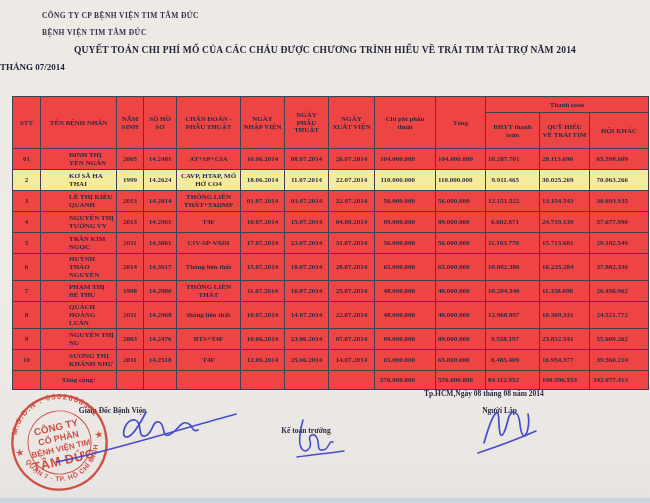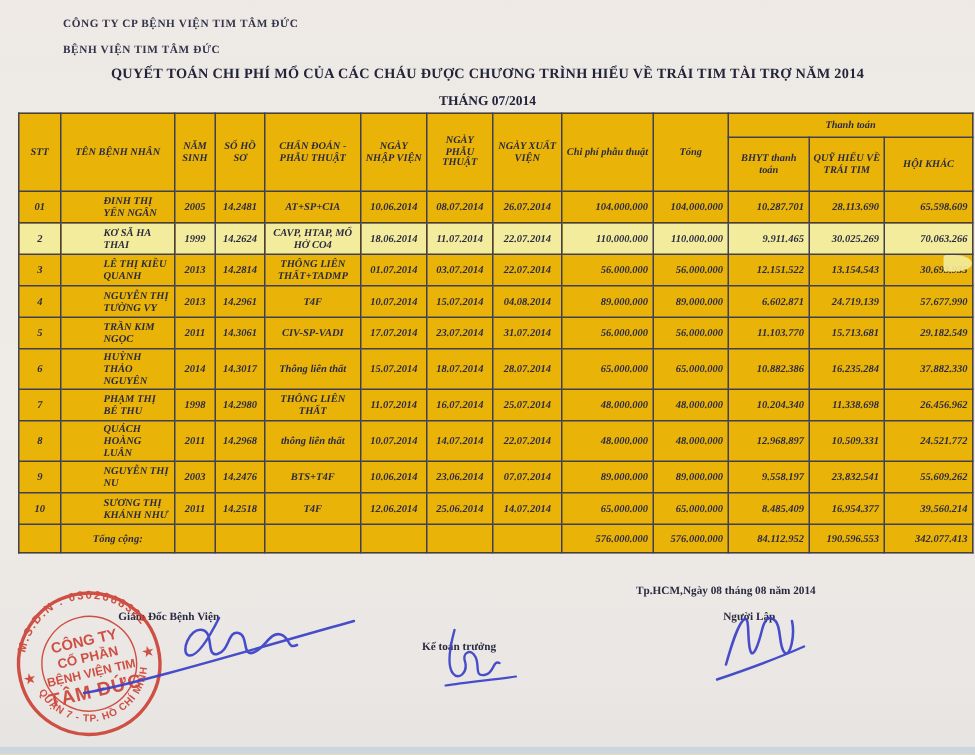--- a/index.html
+++ b/index.html
@@ -10,42 +10,41 @@
   html,body{width:650px;height:503px;}
   body{
     position:relative; overflow:hidden;
     font-family:"Liberation Serif", serif; color:var(--ink);
     background:linear-gradient(180deg,#efe9e5 0%, #edeae5 8%, #efece8 55%, #e9e6e3 92%, #e6e4e2 100%);
   }
   .company{position:absolute; left:42px; font-size:7.5px; font-weight:bold; letter-spacing:.4px; color:#33334a;}
   .company.l1{top:11px;}
   .company.l2{top:28px;}
   .doc-title{position:absolute; top:45px; left:0; width:100%; text-align:center; font-size:9.5px; font-weight:bold; color:#23233a; letter-spacing:.2px;}
-  .doc-subtitle{position:absolute; top:62px; left:0; width:100%; text-align:center; font-size:9px; font-weight:bold; color:#23233a;}
+  .doc-subtitle{position:absolute; top:62px; left:0; width:100%; font-size:9px; font-weight:bold; color:#23233a;}
 
   table{
-    position:absolute; top:75px; left:12px; width:636px;
+    position:absolute; top:96px; left:12px; width:636px;
     border-collapse:collapse; table-layout:fixed;
-    background:#eab308;
-    font-style:italic;
+    background:#ef4444;
   }
   th,td{
     border:1px solid var(--line);
     font-size:7px; line-height:1.15; padding:1px 2px;
     overflow:hidden; vertical-align:middle;
     font-weight:bold; color:var(--ink);
   }
   thead tr.group-row{height:16px;}
   thead tr.sub-row{height:36px;}
   th{text-align:center; font-size:6.9px;}
   tbody tr{height:21px;}
   tfoot tr{height:19px;}
   td.c{text-align:center;}
   td.l{text-align:left;padding-left:28px;}
-  td.r{text-align:right; padding-right:3px;}
+  td.r{text-align:right; padding-right:20px;}
   tbody tr.hl td{background:var(--hl);}
   tfoot td{font-size:7px;}
 
   .hl-tail{
     position:absolute; left:629px; top:170px; width:19px; height:11px;
     background:var(--hl); border-radius:2px 60% 60% 2px / 2px 50% 50% 2px;
     opacity:.9;
   }
 
   .date-line{position:absolute; top:389px; left:424px; font-size:7.5px; font-weight:bold;}

